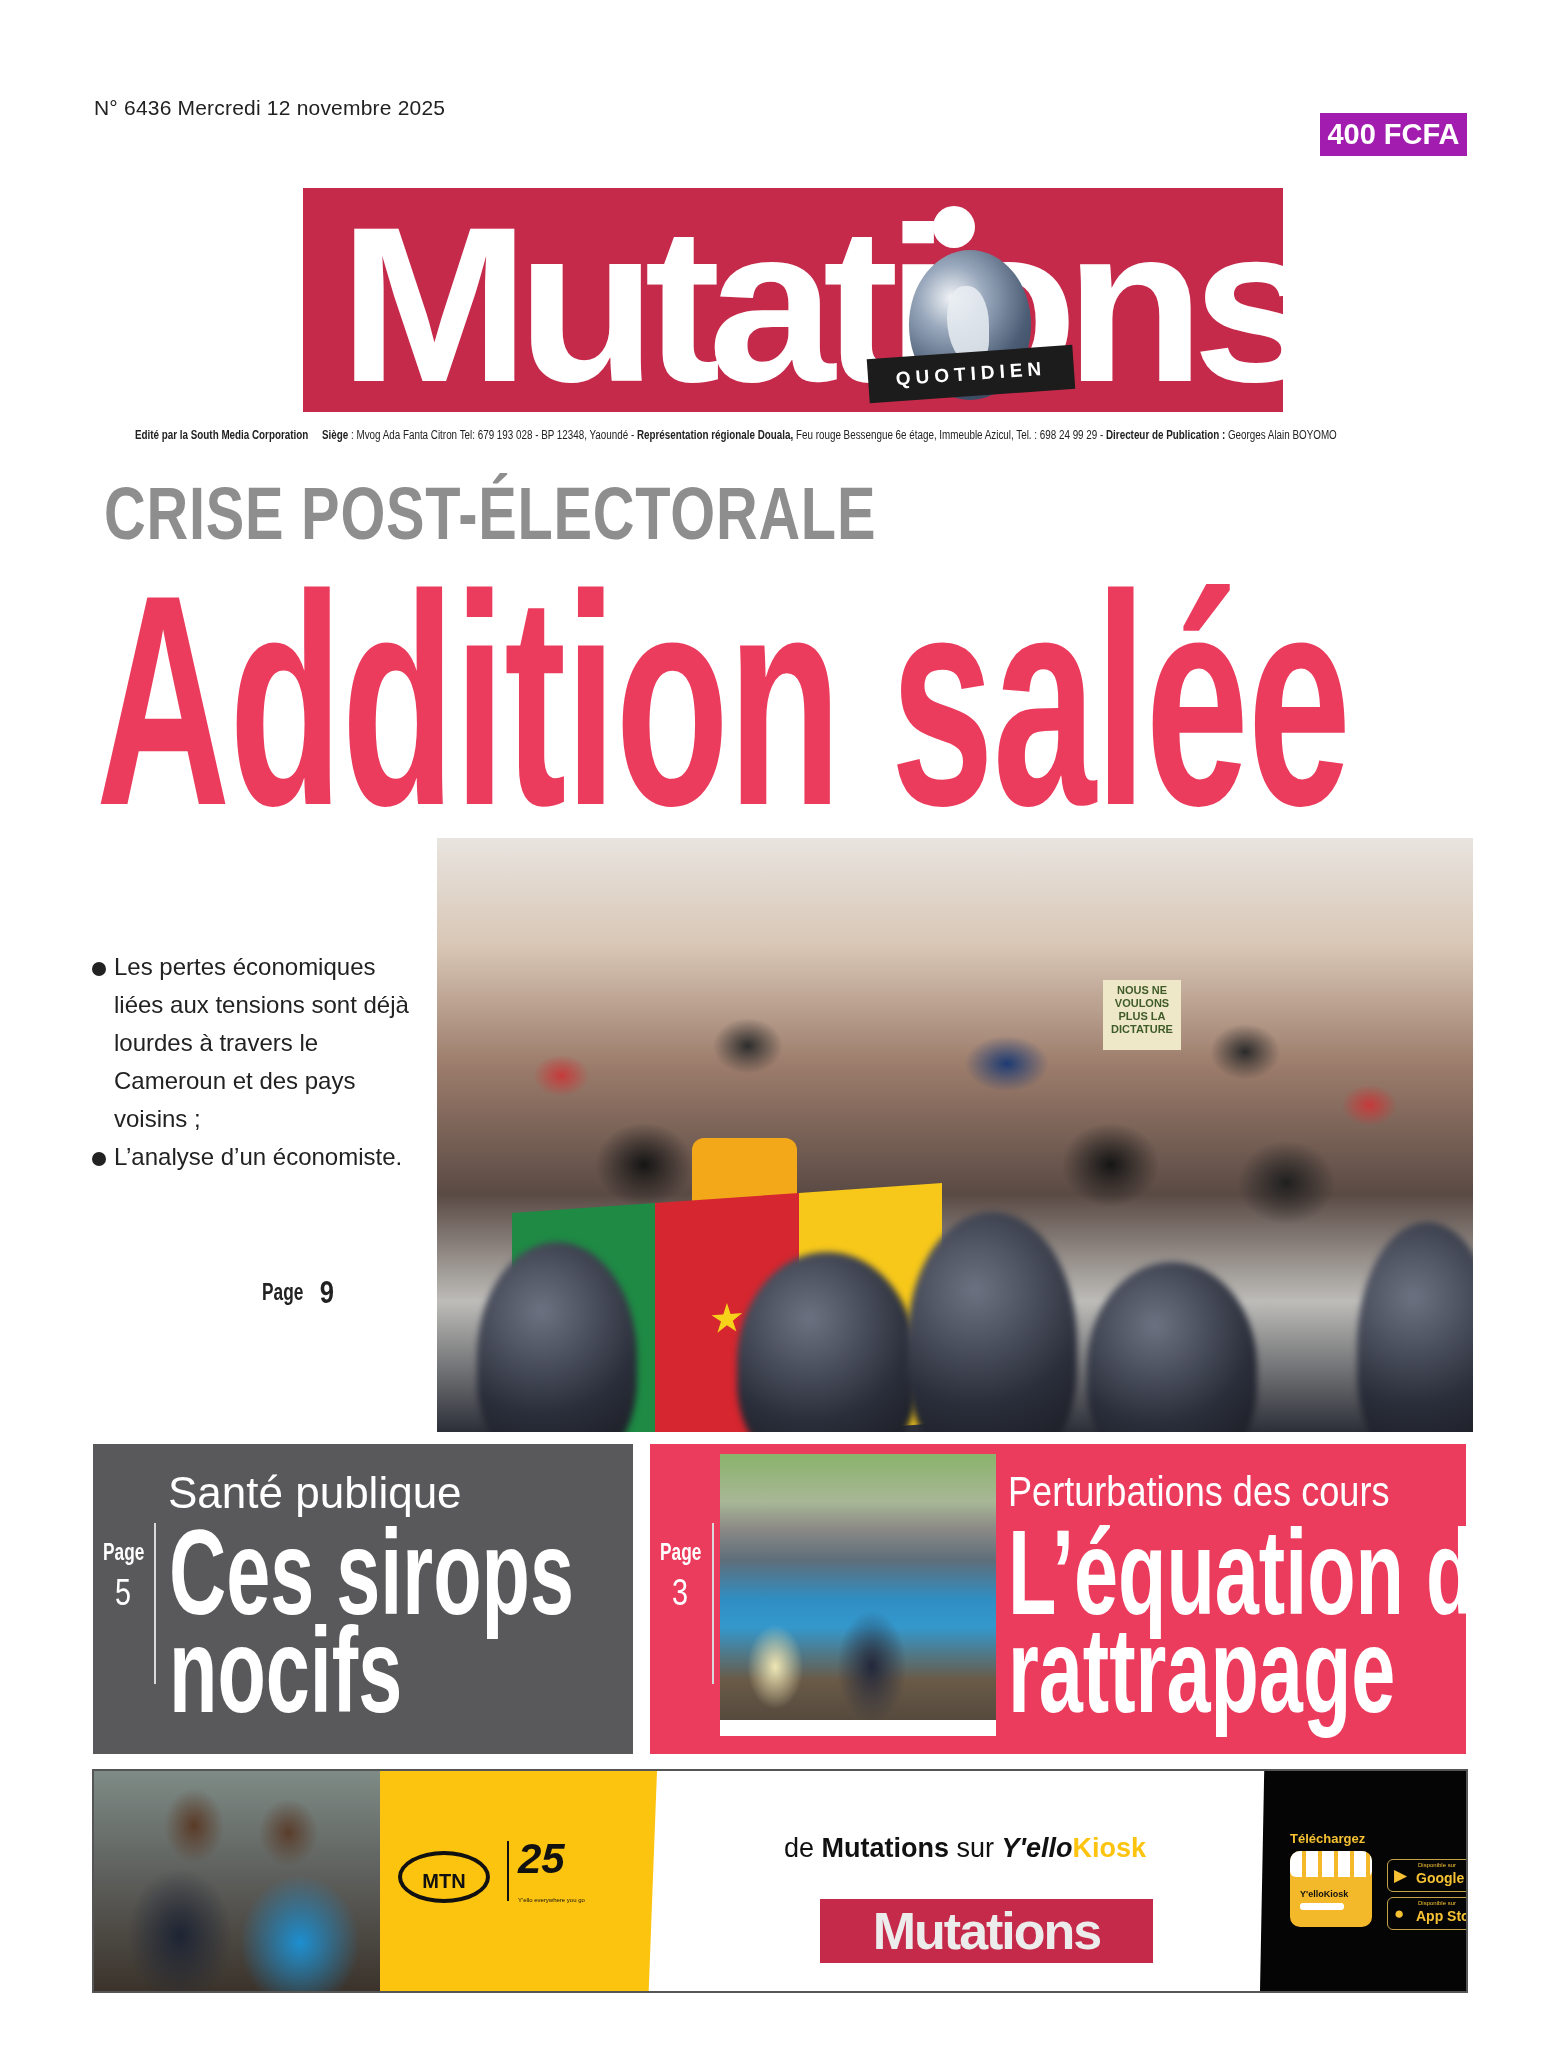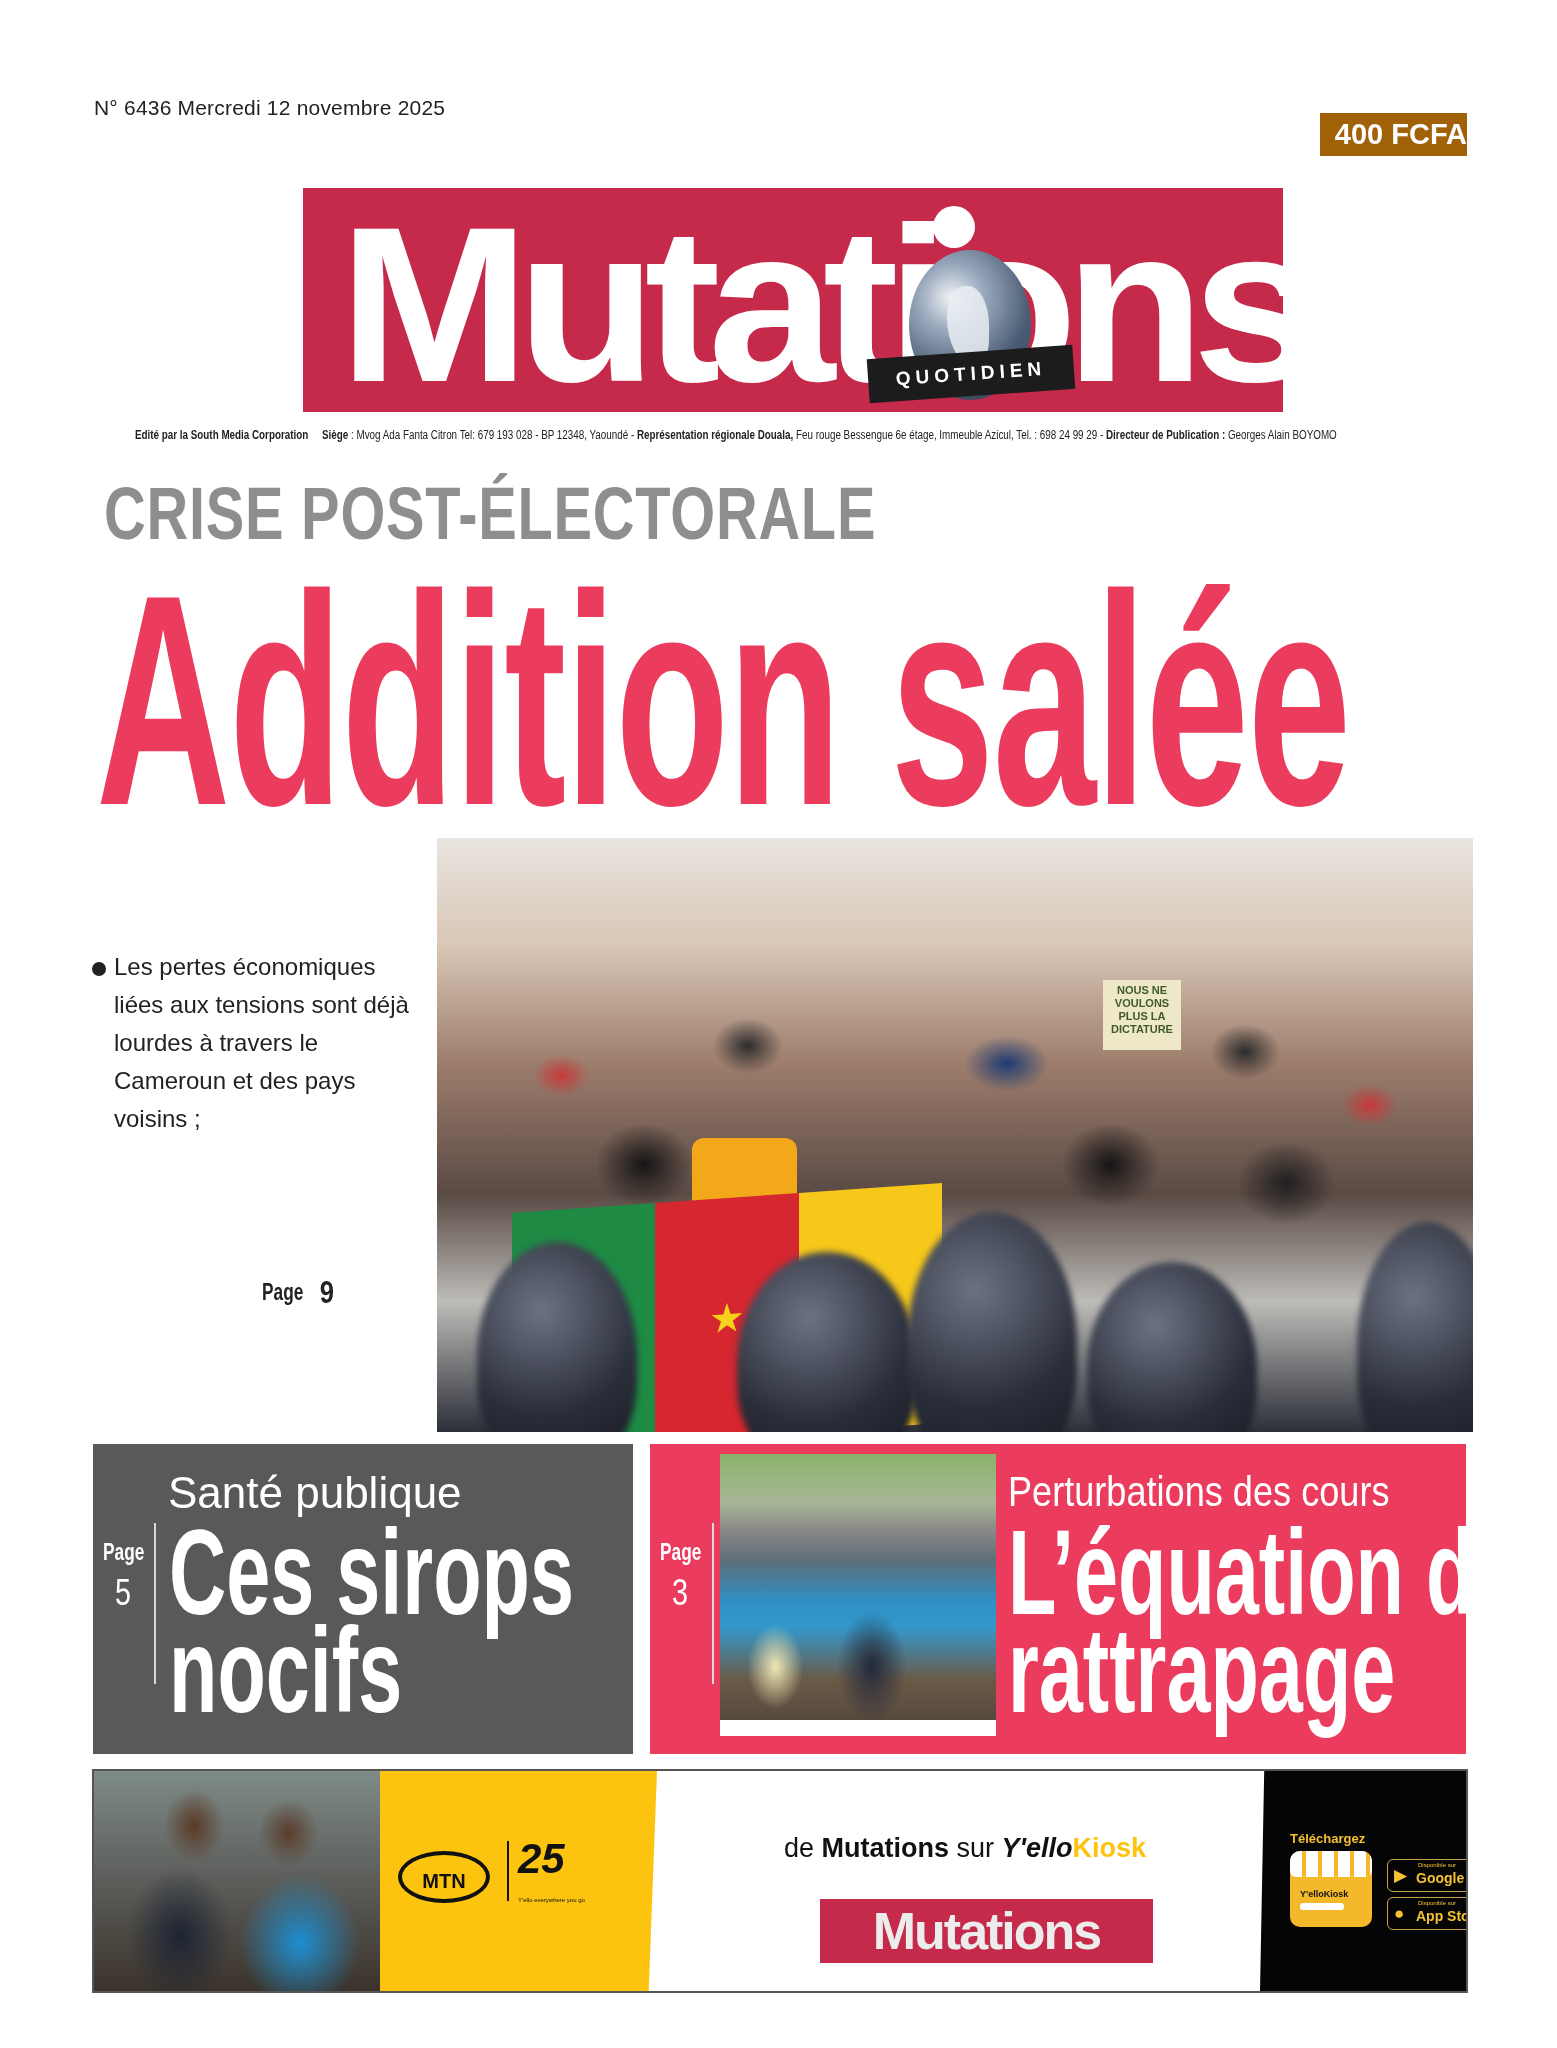--- a/index.html
+++ b/index.html
@@ -2,22 +2,22 @@
 <html><head>
 <meta charset="utf-8">
 <style>
   html, body { margin:0; padding:0; }
   body { width:1557px; height:2048px; background:#ffffff; position:relative; overflow:hidden;
          font-family:"Liberation Sans", sans-serif; color:#222; }
   .abs { position:absolute; }
 
   
   .issue { left:94px; top:96px; font-size:21px; color:#222; letter-spacing:0.2px; }
-  .price { left:1320px; top:113px; width:147px; height:43px; background:#a16207; color:#fff;
-           font-weight:bold; font-size:29px; line-height:43px; text-align:right; }
+  .price { left:1320px; top:113px; width:147px; height:43px; background:#a21caf; color:#fff;
+           font-weight:bold; font-size:29px; line-height:43px; text-align:center; }
 
   
   .masthead { left:303px; top:188px; width:980px; height:224px; background:#c52a4a; overflow:hidden; }
   .mast-word { position:absolute; left:36px; top:12px; font-size:220px; font-weight:bold; color:#fff;
                letter-spacing:-12px; line-height:210px; transform:scaleX(1.04); transform-origin:left top; }
   .globe { position:absolute; left:606px; top:62px; width:122px; height:150px; border-radius:50%;
            background:radial-gradient(circle at 35% 32%, #f2f4f7 0%, #9aa9bd 25%, #4b5d75 60%, #2c3a4f 100%); }
   .globe::after { content:""; position:absolute; left:38px; top:36px; width:42px; height:78px; border-radius:40% 50% 30% 60%;
            background:#e9edf2; opacity:0.85; }
   .globe-dot { position:absolute; left:630px; top:18px; width:42px; height:42px; border-radius:50%; background:#fff; }
@@ -138,20 +138,21 @@
 <div class="abs imprint">
   <b>Edité par la South Media Corporation</b>&nbsp;&nbsp;&nbsp;&nbsp;
   <b>Siège</b><span> : Mvog Ada Fanta Citron Tel: 679 193 028 - BP 12348, Yaoundé - </span><b>Représentation régionale Douala,</b><span> Feu rouge Bessengue 6e étage, Immeuble Azicul, Tel. : 698 24 99 29 - </span><b>Directeur de Publication :</b><span> Georges Alain BOYOMO</span>
 </div>
 
 <div class="abs kicker">CRISE POST-ÉLECTORALE</div>
 <div class="abs headline">Addition salée</div>
 
 <div class="abs lead">
   <p class="lead-item">Les pertes économiques liées aux tensions sont déjà lourdes à travers le Cameroun et des pays voisins ;</p>
+  <p class="lead-item">L’analyse d’un économiste.</p>
 </div>
 <div class="abs lead-page">
   <span class="lbl">Page</span>
   <span class="num">9</span>
 </div>
 
 <div class="abs mainphoto" title="Crowd of protesters with Cameroonian flag facing riot police">
   <div class="crowd"></div>
   <div class="shirt"></div>
   <div class="flag">

